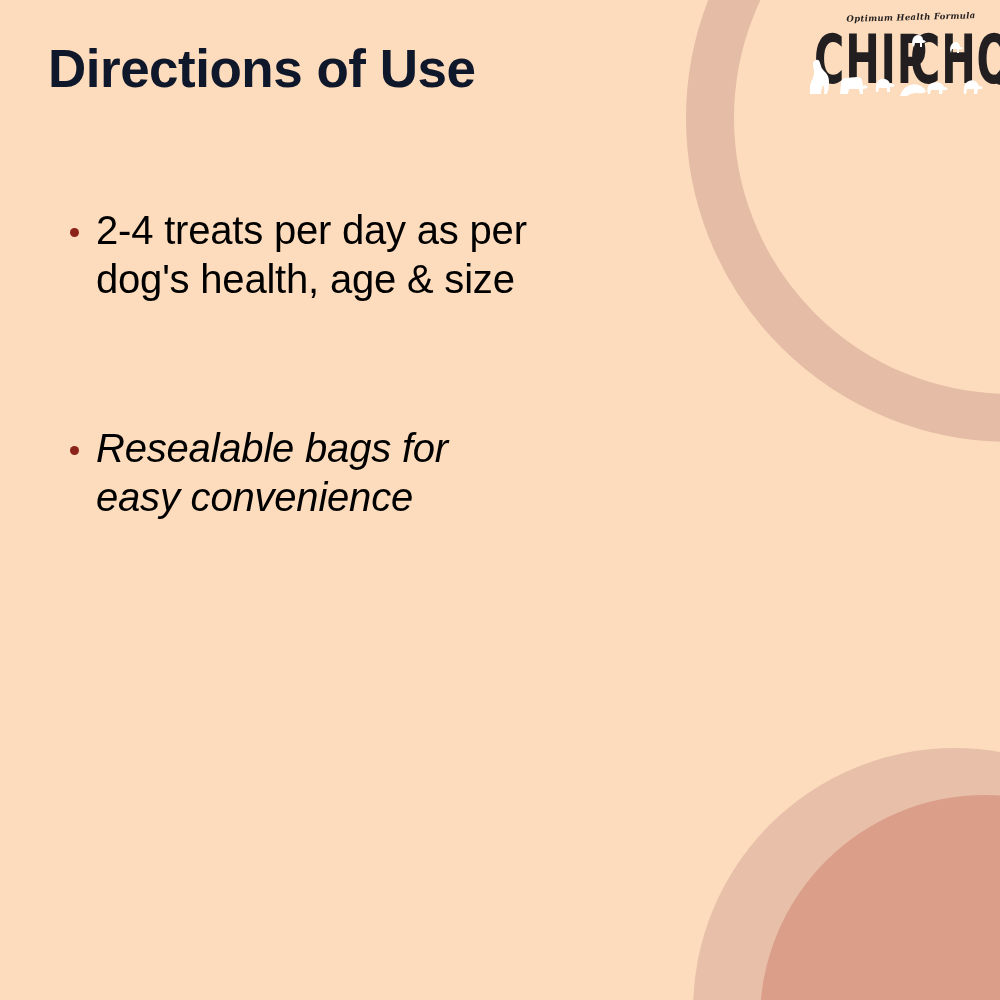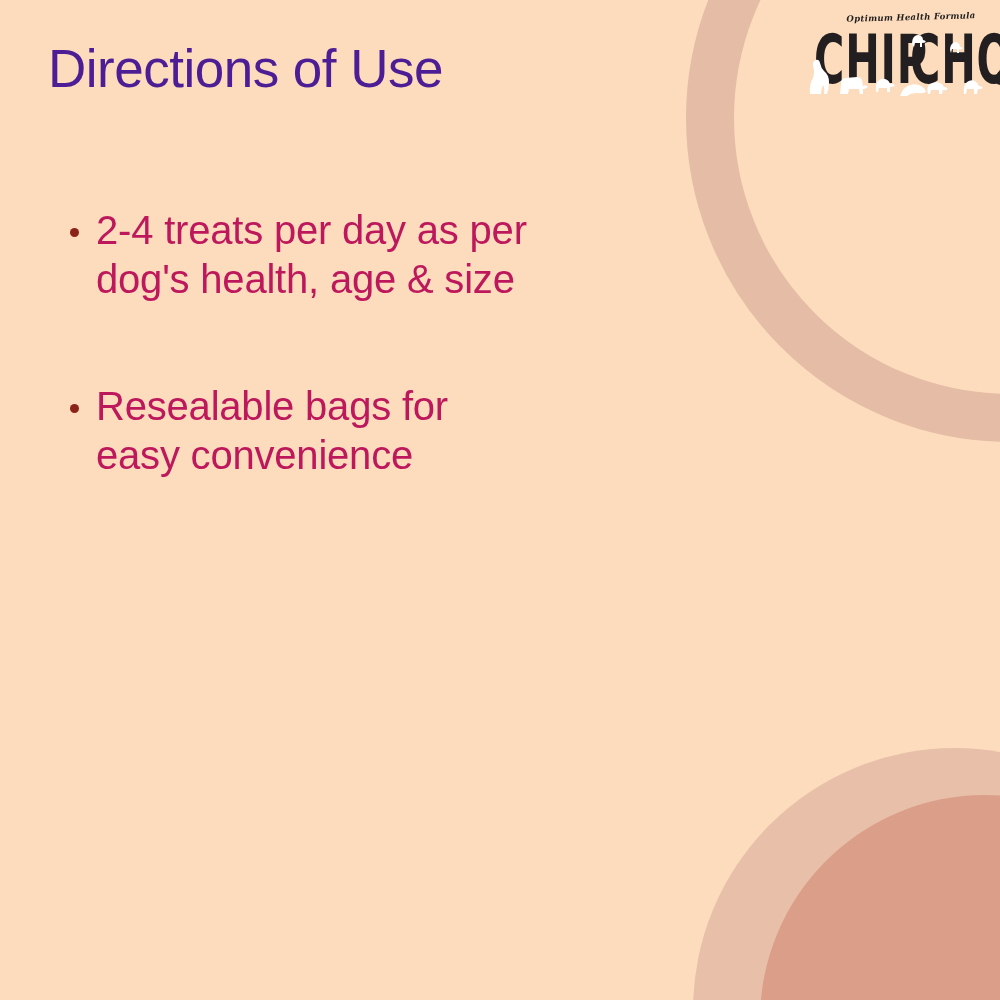--- a/index.html
+++ b/index.html
@@ -86,52 +86,53 @@
     transform: scaleX(0.85);
     transform-origin: left top;
   }
 
   
   .page-title {
     position: absolute;
     top: 40px;
     left: 48px;
     font-family: "Liberation Sans", sans-serif;
-    font-weight: normal;
+    font-weight: bold;
     font-size: 53px;
     line-height: 1.1;
     letter-spacing: -0.5px;
-    color: #4c1d95;
+    color: #0f172a;
     margin: 0;
     white-space: nowrap;
   }
 
   
   .bullet-list {
     position: absolute;
     top: 206px;
     left: 62px;
     width: 640px;
     list-style: none;
     margin: 0;
     padding: 0;
   }
   .bullet-item {
     position: relative;
-    color: #be185d;
+    color: #000000;
     font-family: "Liberation Sans", sans-serif;
     font-weight: normal;
     font-size: 40px;
     line-height: 49px;
     letter-spacing: -0.2px;
     padding-left: 34px;
     margin: 0;
   }
   .bullet-item + .bullet-item {
-    margin-top: 78px;
+    margin-top: 120px;
+    font-style: italic;
   }
   .bullet-dot {
     position: absolute;
     left: 8px;
     top: 22px;
     width: 9px;
     height: 9px;
     border-radius: 50%;
     background: #8B2318;
   }

